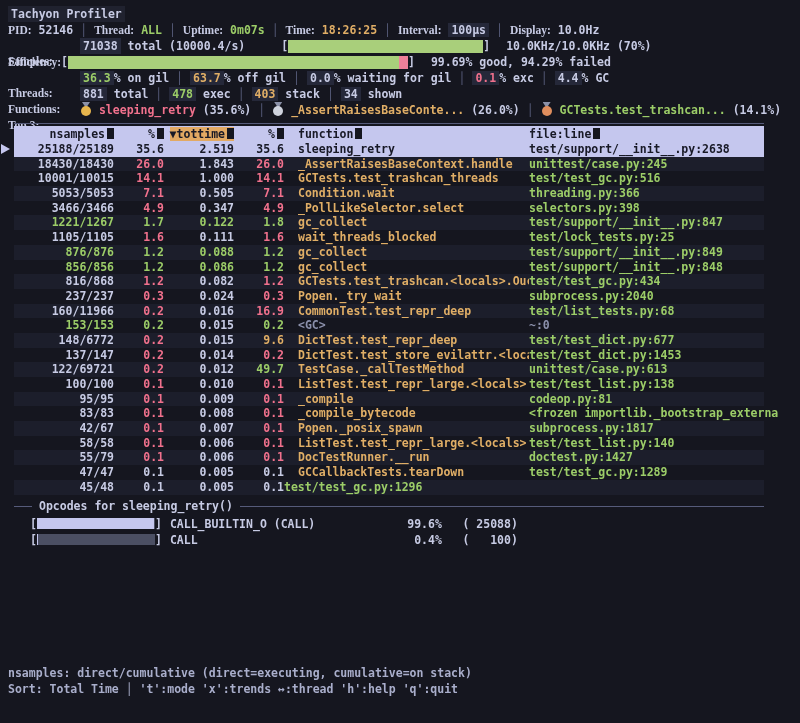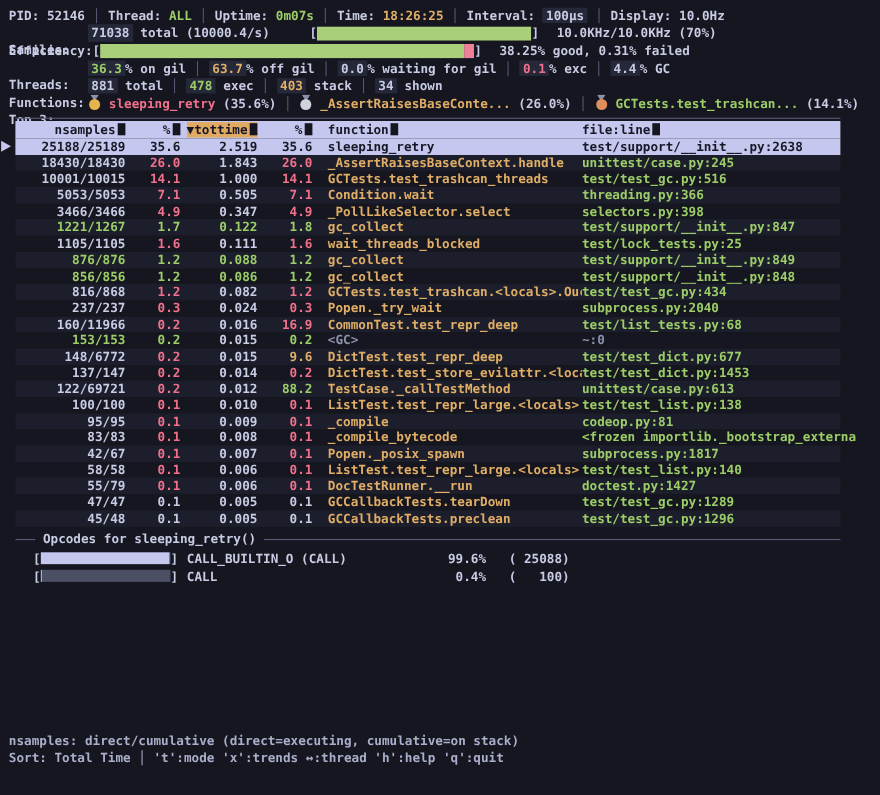--- a/index.html
+++ b/index.html
@@ -4,21 +4,21 @@
 <style>
   html,body{margin:0;padding:0;}
   body{
     width:800px;height:723px;overflow:hidden;
     background:#15161f;color:#c7cbe4;
     font-family:"DejaVu Sans Mono","DejaVu Sans",monospace;
     font-size:11.5px;font-weight:700;
   }
   .page{box-sizing:border-box;height:100%;padding:6px 8px 26px 8px;display:flex;flex-direction:column;}
   .line{height:16px;line-height:16px;display:flex;align-items:center;white-space:pre;}
-  .lbl{color:#c7cbe4;font-weight:700;}
+  .lbl{color:#c7cbe4;font-weight:700;font-family:Liberation Serif, serif;}
   .lblw{display:inline-block;width:72px;margin-top:30px;}
   .sep{color:#585d7c;padding:0 7px;}
   .chip{background:#252839;padding:0 3px;}
   .titlechip{background:#20222f;padding:0 3px;}
   .c-w{color:#c7cbe4;}
   .c-r{color:#f1718d;}
   .c-g{color:#9ccd68;}
   .c-o{color:#e0ae66;}
   .c-gy{color:#8b90ab;}
   .bracket{color:#c7cbe4;}
@@ -61,20 +61,23 @@
   .oppct{width:60px;text-align:right;}
   .opcount{width:76px;text-align:right;}
   .spacer{flex:1;}
   .footer{height:16px;line-height:16px;color:#a9aecb;white-space:pre;}
 </style>
 </head>
 <body>
 
 <div class="page">
 
+  <div class="line">
+    <span class="titlechip">Tachyon Profiler</span>
+  </div>
 
   <div class="line">
     <span id="status-items"><span class="status-item"><span class="lbl">PID:</span><span> </span><span class="c-w">52146</span></span><span class="sep">│</span><span class="status-item"><span class="lbl">Thread:</span><span> </span><span class="c-g">ALL</span></span><span class="sep">│</span><span class="status-item"><span class="lbl">Uptime:</span><span> </span><span class="c-g">0m07s</span></span><span class="sep">│</span><span class="status-item"><span class="lbl">Time:</span><span> </span><span class="c-o">18:26:25</span></span><span class="sep">│</span><span class="status-item"><span class="lbl">Interval:</span><span> </span><span class="c-w chip">100μs</span></span><span class="sep">│</span><span class="status-item"><span class="lbl">Display:</span><span> </span><span class="c-w">10.0Hz</span></span></span>
   </div>
 
   <div class="line">
     <span class="lbl lblw">Samples:</span>
     <span class="chip">71038</span>
     <span> total (10000.4/s)</span>
     <span style="width:36px;display:inline-block;"></span>
@@ -84,21 +87,21 @@
     <span style="width:16px;display:inline-block;"></span>
     <span>10.0KHz/10.0KHz (70%)</span>
   </div>
 
   <div class="line">
     <span class="lbl">Efficiency:</span>
     <span class="bracket">[</span>
     <span class="bar" style="width:340px;"><i id="eff-good" class="fill-green" style="width: 97.4%;"></i><i id="eff-fail" class="fill-pink" style="width: 2.6%;"></i></span>
     <span class="bracket">]</span>
     <span style="width:16px;display:inline-block;"></span>
-    <span>38.25% good, 0.31% failed</span>
+    <span>99.69% good, 94.29% failed</span>
   </div>
 
   <div class="line">
     <span class="lbl lblw">Threads:</span>
     <span id="threads-items"><span class="metric"><span class="c-g chip">36.3</span><span>% on gil</span></span><span class="sep">│</span><span class="metric"><span class="c-o chip">63.7</span><span>% off gil</span></span><span class="sep">│</span><span class="metric"><span class="c-w chip">0.0</span><span>% waiting for gil</span></span><span class="sep">│</span><span class="metric"><span class="c-r chip">0.1</span><span>% exc</span></span><span class="sep">│</span><span class="metric"><span class="c-w chip">4.4</span><span>% GC</span></span></span>
   </div>
 
   <div class="line">
     <span class="lbl lblw">Functions:</span>
     <span id="functions-items"><span class="metric"><span class="c-w chip">881</span><span> total</span></span><span class="sep">│</span><span class="metric"><span class="c-g chip">478</span><span> exec</span></span><span class="sep">│</span><span class="metric"><span class="c-o chip">403</span><span> stack</span></span><span class="sep">│</span><span class="metric"><span class="c-w chip">34</span><span> shown</span></span></span>
@@ -238,21 +241,21 @@
     <span class="cell p1 c-r">0.2</span>
     <span class="cell tt">0.014</span>
     <span class="cell p2 c-r">0.2</span>
     <span class="cell fn c-o">DictTest.test_store_evilattr.&lt;local...</span>
     <span class="cell file c-g">test/test_dict.py:1453</span>
   </div>
         <div class="trow alt">
     <span class="cell ns">122/69721</span>
     <span class="cell p1 c-r">0.2</span>
     <span class="cell tt">0.012</span>
-    <span class="cell p2 c-g">88.2</span>
+    <span class="cell p2 c-g">49.7</span>
     <span class="cell fn c-o">TestCase._callTestMethod</span>
     <span class="cell file c-g">unittest/case.py:613</span>
   </div>
         <div class="trow">
     <span class="cell ns">100/100</span>
     <span class="cell p1 c-r">0.1</span>
     <span class="cell tt">0.010</span>
     <span class="cell p2 c-r">0.1</span>
     <span class="cell fn c-o">ListTest.test_repr_large.&lt;locals&gt;.c...</span>
     <span class="cell file c-g">test/test_list.py:138</span>
@@ -303,21 +306,20 @@
     <span class="cell tt">0.005</span>
     <span class="cell p2">0.1</span>
     <span class="cell fn c-o">GCCallbackTests.tearDown</span>
     <span class="cell file c-g">test/test_gc.py:1289</span>
   </div>
         <div class="trow alt">
     <span class="cell ns">45/48</span>
     <span class="cell p1">0.1</span>
     <span class="cell tt">0.005</span>
     <span class="cell p2">0.1</span>
-    <span class="cell fn c-o">GCCallbackTests.preclean</span>
     <span class="cell file c-g">test/test_gc.py:1296</span>
   </div>
       </div>
   </div>
 
   <div class="optitle">
     <span class="dash"></span>
     <span class="optext">Opcodes for sleeping_retry()</span>
     <span class="dashfill"></span>
   </div>

